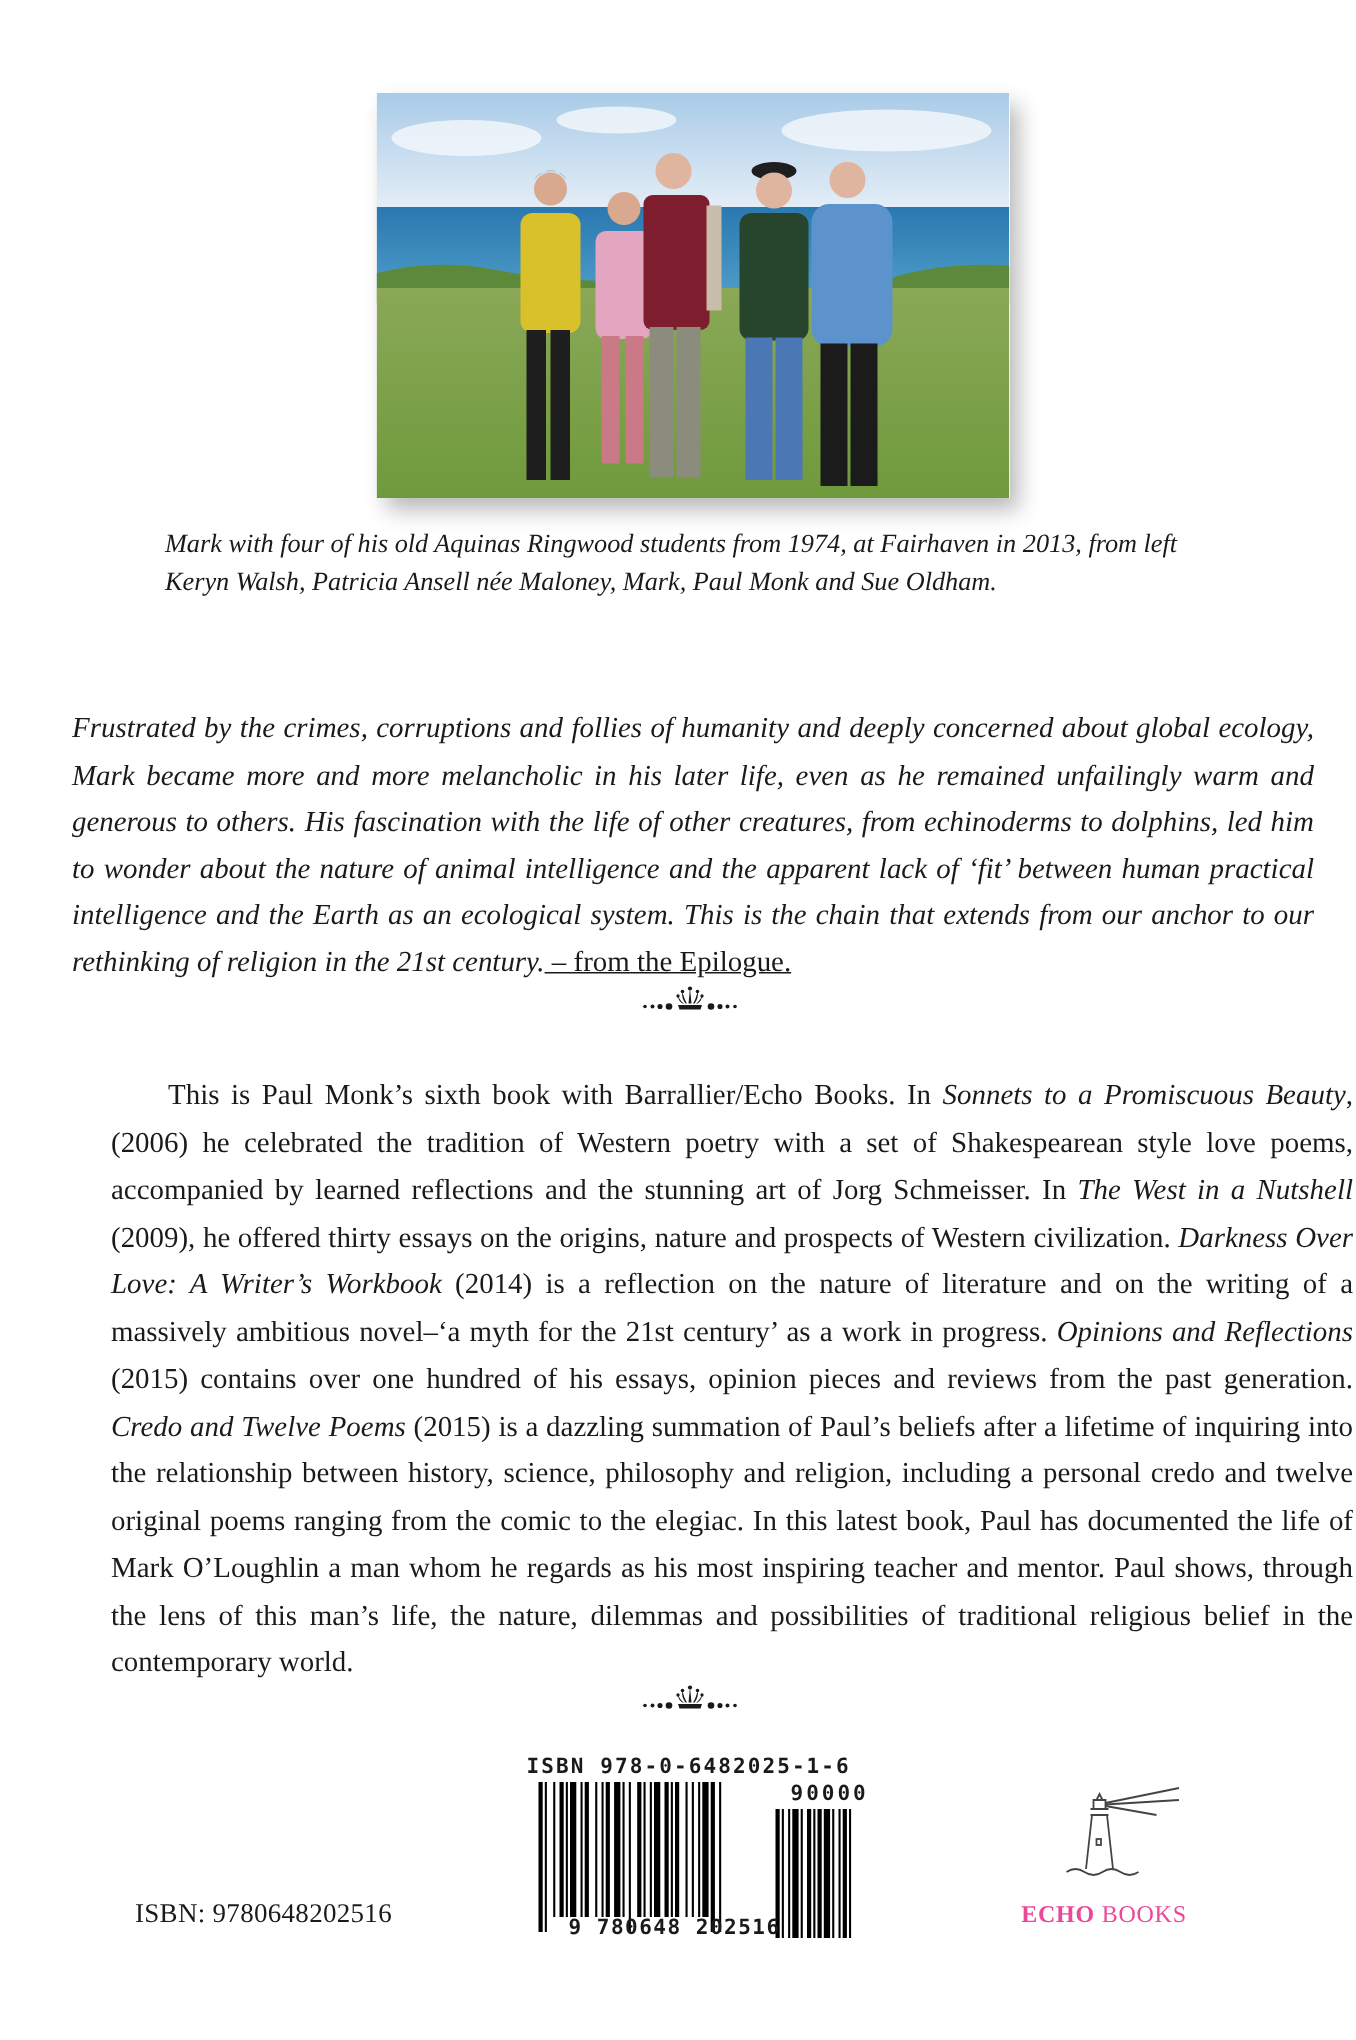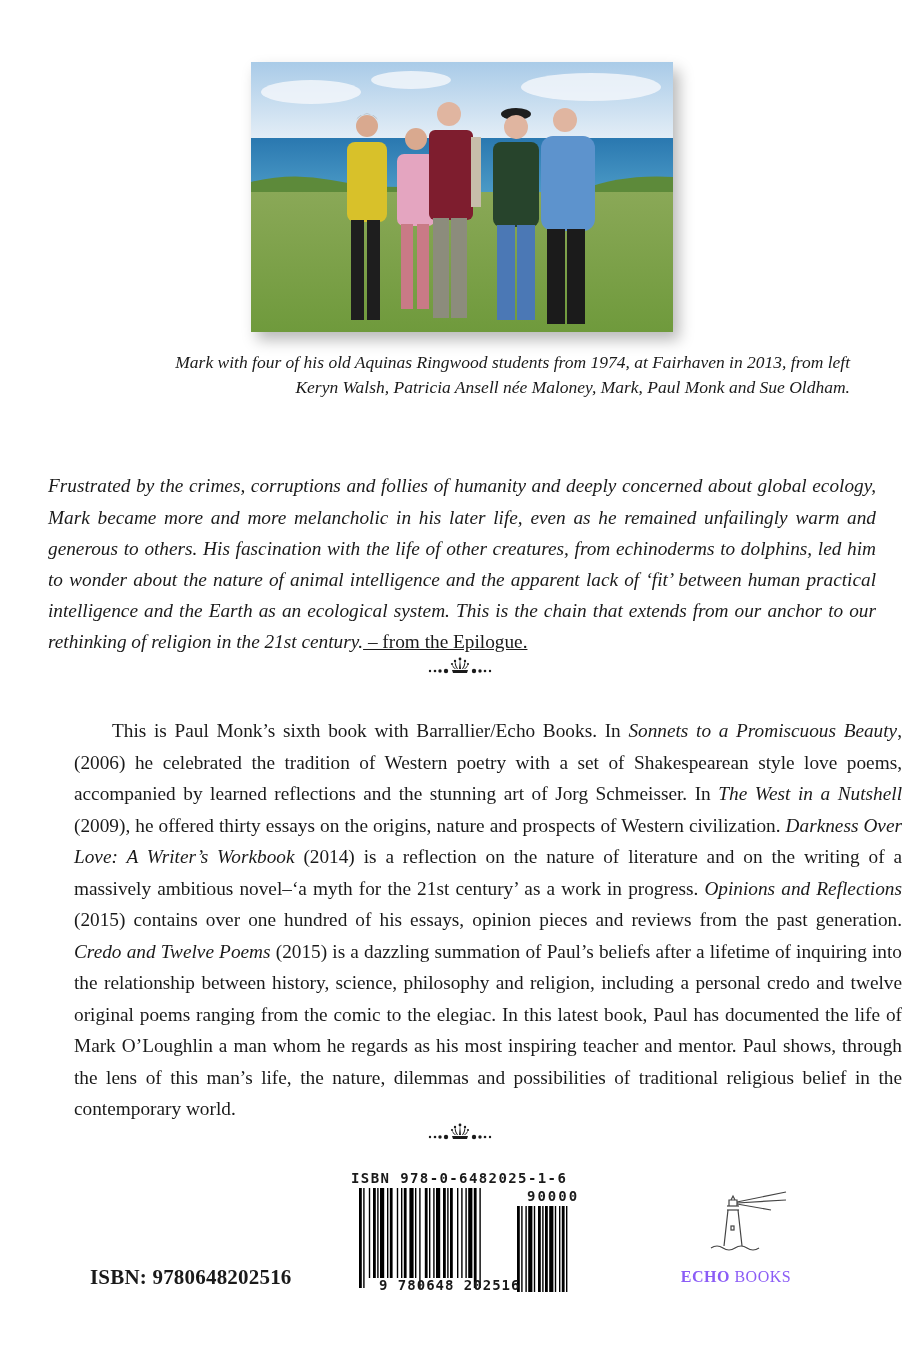--- a/index.html
+++ b/index.html
@@ -8,21 +8,21 @@
     font-family: "Liberation Serif", "DejaVu Serif", serif; color: #1a1a1a;
   }
   .photo-wrap {
     position: absolute; left: 251px; top: 62px; width: 422px; height: 270px;
     box-shadow: 6px 8px 14px rgba(0,0,0,0.28);
     overflow: hidden;
   }
   .photo-wrap svg { display: block; width: 100%; height: 100%; }
   .caption {
     position: absolute; left: 110px; top: 350px; width: 740px;
-    text-align: right; font-size: 17.5px; line-height: 25px;
+    text-align: left; font-size: 17.5px; line-height: 25px;
   }
   .caption .it { font-style: italic; display: block; }
   .caption .credit { display: block; font-size: 18px; }
   .epi {
     position: absolute; left: 48px; top: 451px; width: 828px;
     font-size: 19.3px; line-height: 31.2px; text-align: justify;
     text-align-last: left; font-style: italic;
   }
   .epi .src { font-style: normal; text-decoration: underline; }
   .ornament {
@@ -30,22 +30,22 @@
   }
   .ornament svg { display: block; width: 100%; height: 100%; }
   .blurb {
     position: absolute; left: 48px; top: 696px; width: 828px;
     font-size: 19.3px; line-height: 31.5px; text-align: justify;
     text-indent: 38px;
     margin-left: 26px;
   }
   .blurb i { font-style: italic; }
   .isbn-text {
-    position: absolute; left: 90px; top: 1265px; font-size: 21px;
-    font-weight: bold; letter-spacing: 0.2px; text-align: center;
+    position: absolute; left: 90px; top: 1265px; font-size: 18px;
+    font-weight: normal; letter-spacing: 0.2px; text-align: center;
   }
   .barcode {
     position: absolute; left: 345px; top: 1168px; width: 234px; height: 128px;
     background: #fff;
   }
   .barcode .top-line {
     position: absolute; left: 6px; top: 2px; font-family: "DejaVu Sans Mono", monospace;
     font-size: 14px; font-weight: bold; letter-spacing: 1.4px; white-space: nowrap;
   }
   .barcode .addon-num {
@@ -56,21 +56,21 @@
     position: absolute; left: 2px; top: 109px; font-family: "DejaVu Sans Mono", monospace;
     font-size: 14px; font-weight: bold; letter-spacing: 1px; white-space: nowrap; margin-left: 32px;
   }
   .barcode .bars { position: absolute; left: 0; top: 0; width: 234px; height: 128px; }
   .logo {
     position: absolute; left: 666px; top: 1188px; width: 140px; height: 105px;
   }
   .logo svg { position: absolute; left: 25px; top: 0; width: 100px; height: 70px; }
   .logo .name {
     position: absolute; left: 0; top: 80px; width: 140px; text-align: center;
-    font-size: 16px; color: #8b5cf6; letter-spacing: 0.5px;
+    font-size: 16px; color: #ec4899; letter-spacing: 0.5px;
   }
   .logo .name b { font-weight: bold; }
 </style>
 </head>
 <body>
 
 <div class="photo-wrap">
   <svg viewBox="0 0 422 270" preserveAspectRatio="none">
     <defs>
       <linearGradient id="sky" x1="0" y1="0" x2="0" y2="1">

